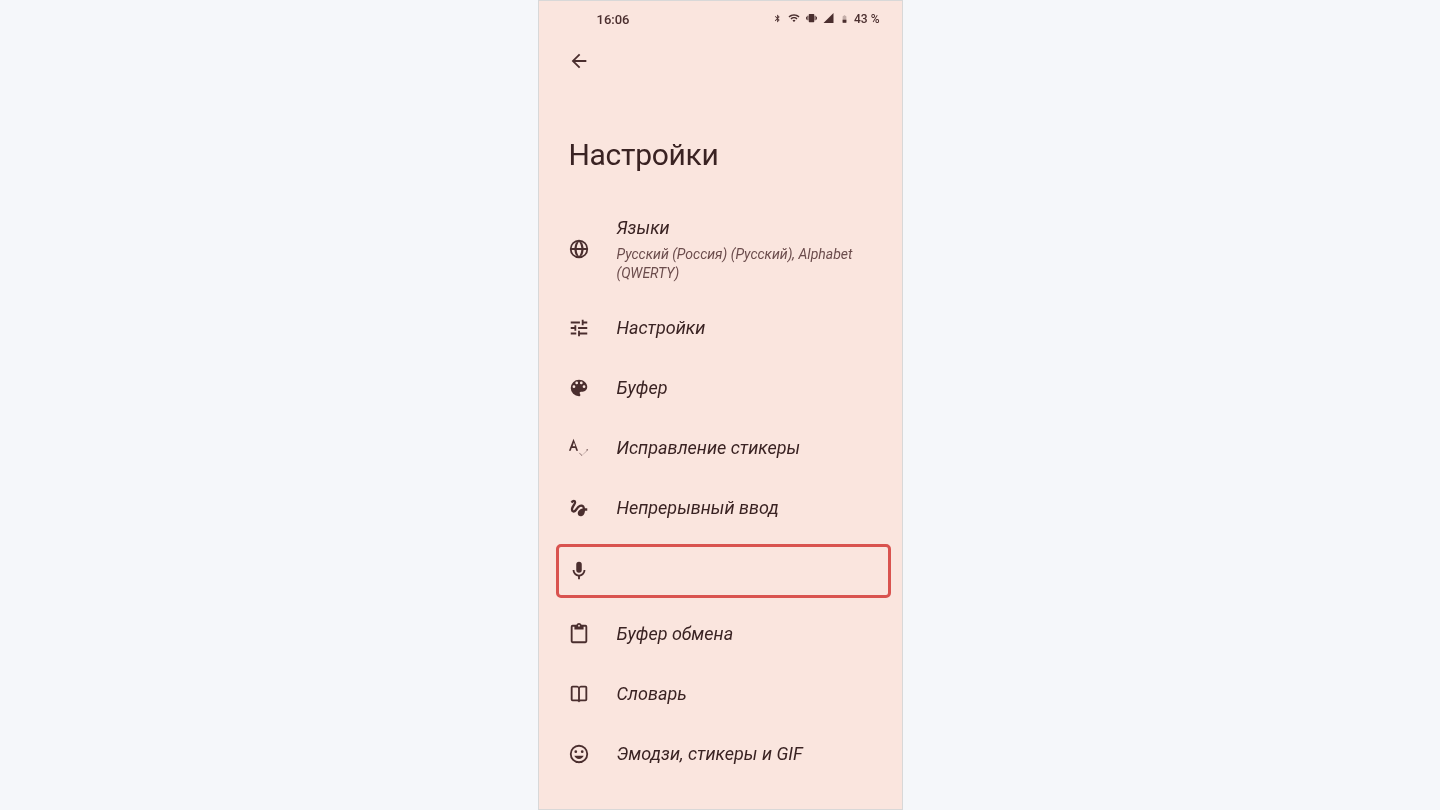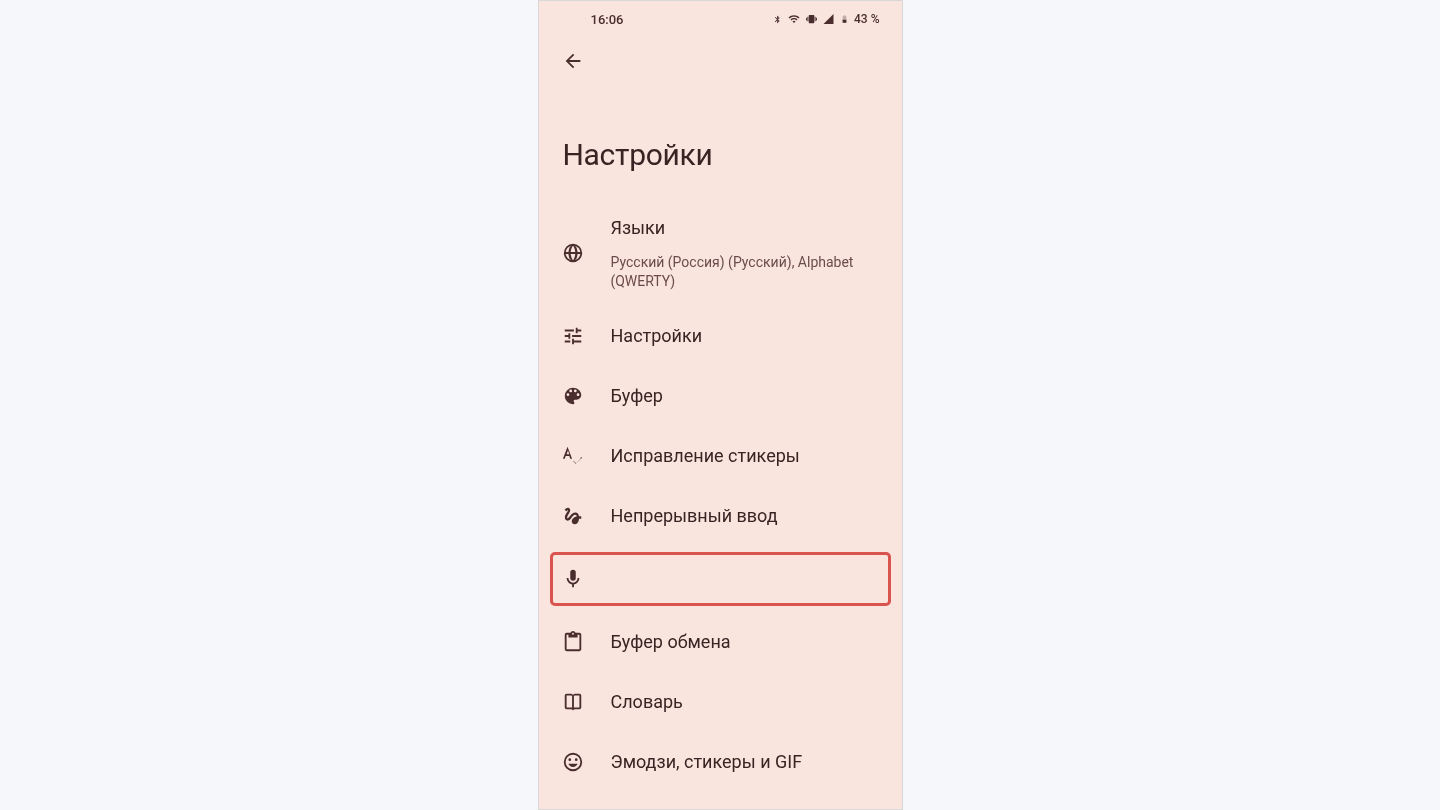--- a/index.html
+++ b/index.html
@@ -14,34 +14,35 @@
       overflow: hidden;
     }
     .phone-frame {
       width: 365px;
       height: 810px;
       background: #fae5de;
       border: 1px solid #d8d8d8;
       position: relative;
       overflow: hidden;
       margin-top: 0;
+      padding-left: 6px;
     }
     .status-bar {
       height: 36px;
       display: flex;
       align-items: center;
       justify-content: space-between;
       padding: 0 22px 0 52px;
       font-size: 13px;
       color: #4a2e2e;
       font-weight: 500;
     }
     .status-right {
       display: flex;
-      align-items: center;
+      align-items: flex-start;
       gap: 5px;
       font-size: 12px;
     }
     .status-right svg { display: block; }
     .app-bar {
       height: 48px;
       display: flex;
       align-items: center;
       padding: 0 18px;
     }
@@ -84,31 +85,32 @@
       flex-shrink: 0;
       color: #4a2e2e;
       display: flex;
       align-items: center;
       justify-content: center;
     }
     .menu-text-block {
       flex: 1;
       display: flex;
       flex-direction: column;
+      font-style: italic;
     }
     .item-label {
       font-size: 18px;
       color: #3a2323;
       font-weight: 400;
       line-height: 1.3;
     }
     .item-subtitle {
       font-size: 14px;
       color: #6b4c4c;
-      margin-top: 14px;
+      margin-top: 6px;
       line-height: 1.3;
     }
   </style>
 </head>
 <body>
 
 <div class="phone-frame">
   <div class="status-bar">
     <span>16:06</span>
     <div class="status-right">

